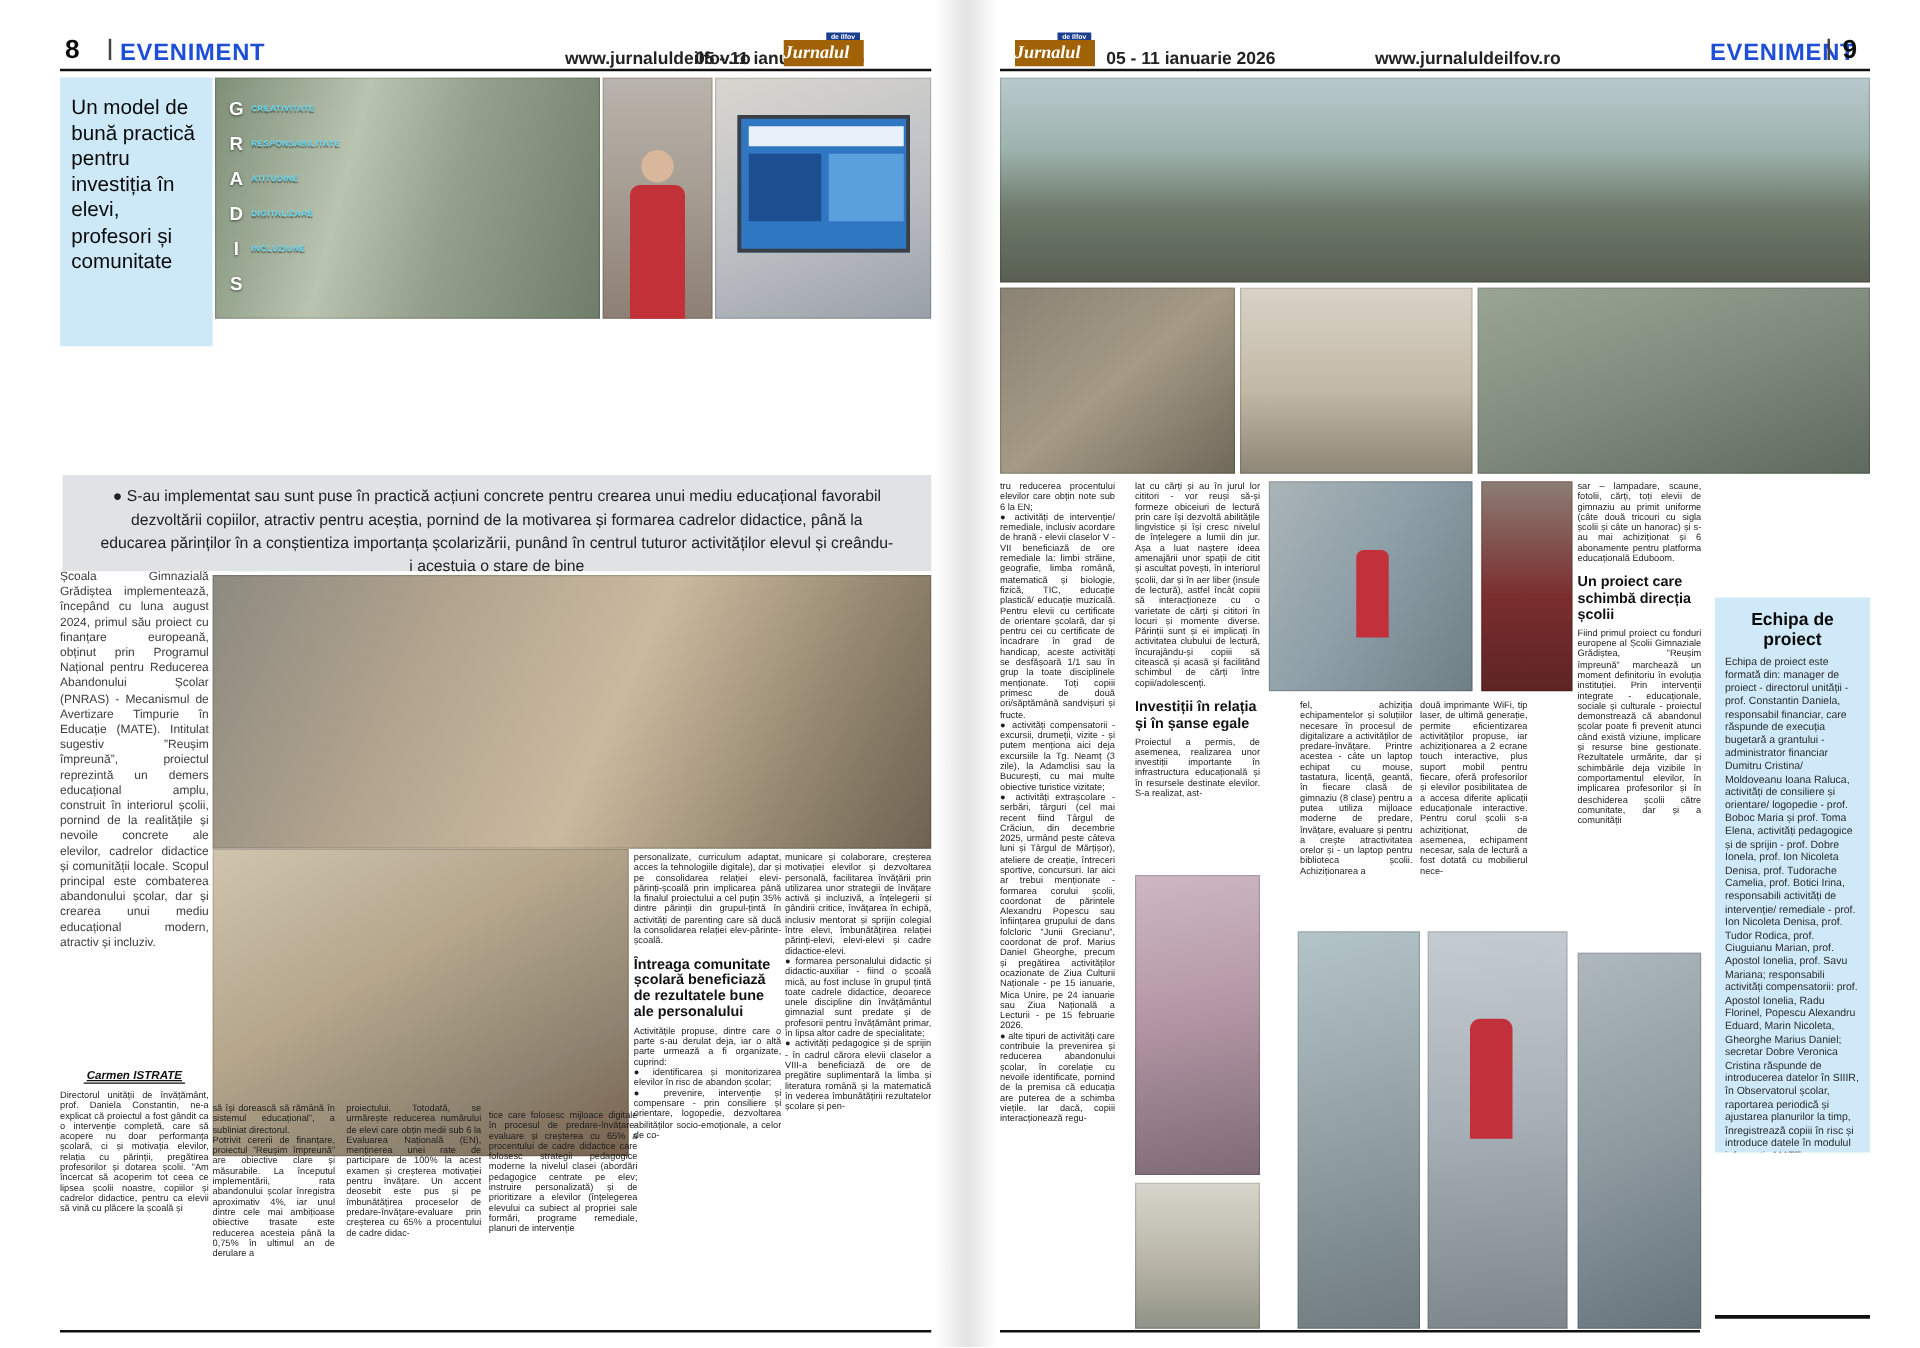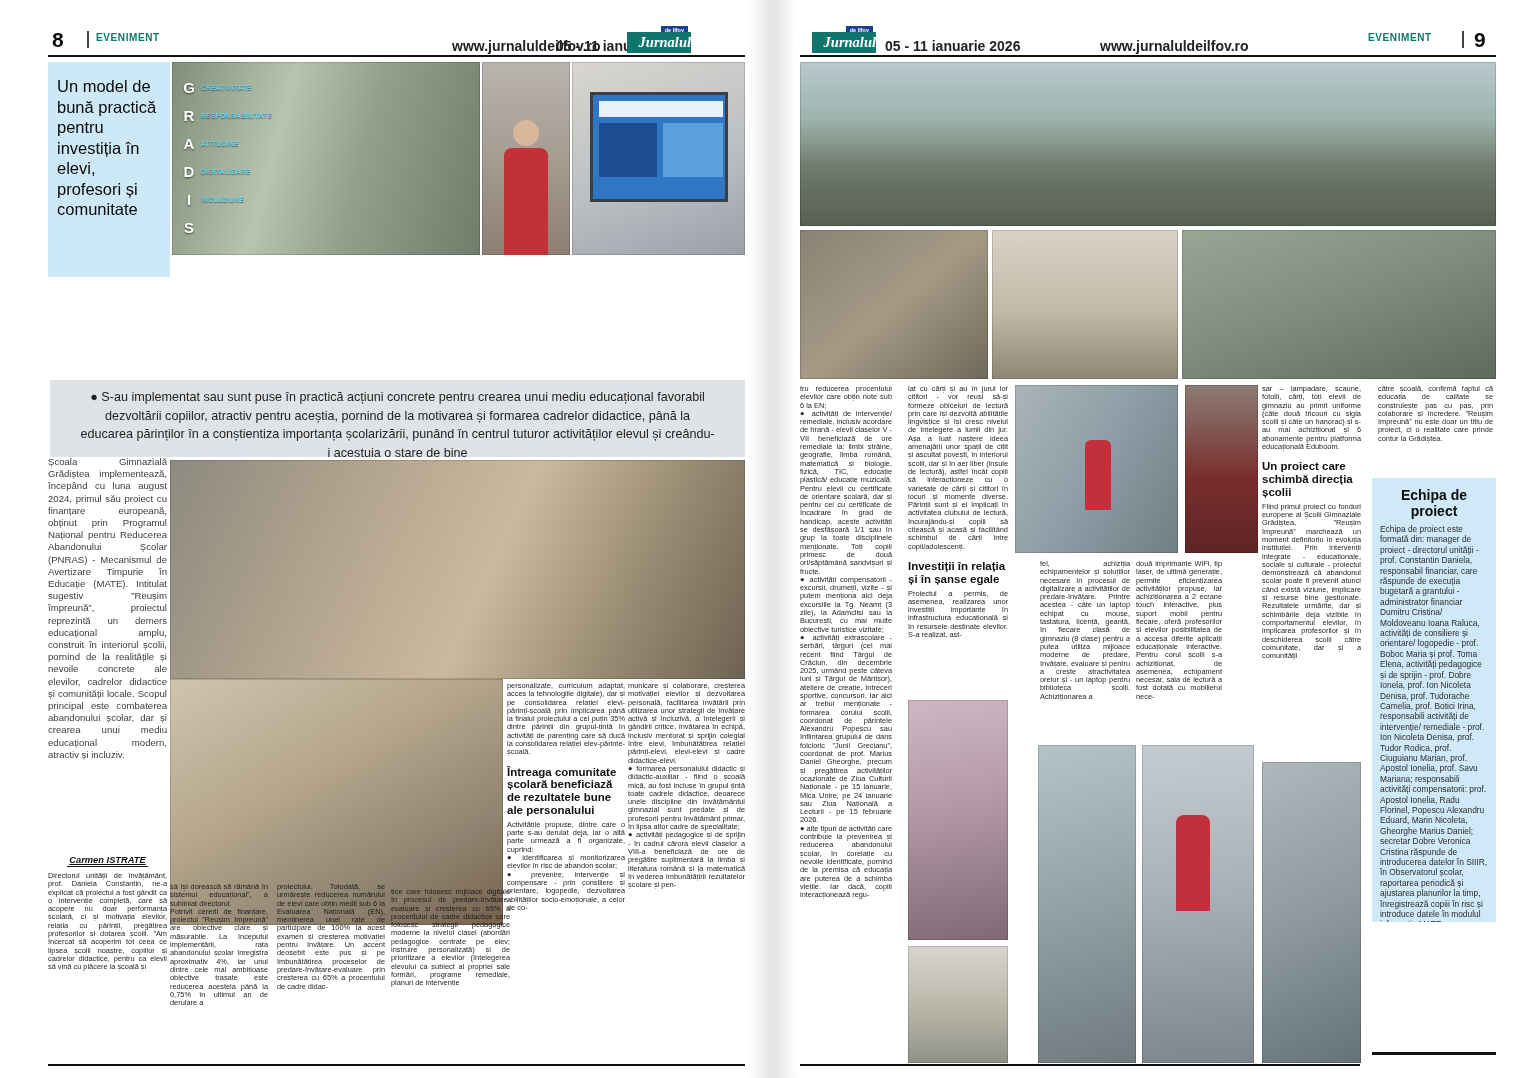--- a/index.html
+++ b/index.html
@@ -1,31 +1,31 @@
 <!DOCTYPE html>
 <html><head>
 <meta charset="utf-8">
 <style>
   html,body{margin:0;padding:0;background:#ffffff;}
   .sheet{position:relative;width:1536px;height:1078px;background:#fff;overflow:hidden;
          font-family:"Liberation Sans",sans-serif;color:#1c1c1c;}
   .abs{position:absolute;box-sizing:border-box;}
   
   .pgnum{font-size:21px;font-weight:bold;color:#0b0b0b;}
-  .section{font-size:10px;font-weight:bold;color:#0f766e;letter-spacing:.6px;}
+  .section{font-size:19px;font-weight:bold;color:#1d4ed8;letter-spacing:.6px;}
   .hsep{width:1.5px;height:17px;background:#444;}
   .hsmall{font-size:14px;font-weight:bold;color:#222;}
   .hdr-rule{background:#111;height:1.5px;}
   
   .logo{width:64px;height:27px;}
   .logo-top{position:absolute;top:0;right:3px;height:8px;line-height:8px;background:#1b3f8f;color:#fff;
             font-size:5.5px;font-weight:bold;padding:0 4px;}
-  .logo-main{position:absolute;left:0;right:0;top:6px;bottom:0;background:#0f766e;color:#fff;
+  .logo-main{position:absolute;left:0;right:0;top:6px;bottom:0;background:#a16207;color:#fff;
              font-family:"Liberation Serif",serif;font-style:italic;font-weight:bold;font-size:14.5px;
-             text-align:right;line-height:21px;}
+             text-align:left;line-height:21px;}
   
   .teaser{background:#cde8f7;font-size:16.5px;line-height:20.5px;color:#0a0a0a;padding:14px 7px 0 9px;}
   .deck{background:#e0e3e5;font-size:12.6px;line-height:18.5px;text-align:center;color:#222;padding:8px 30px;}
   .team{background:#cfe9f8;padding:9px 8px;}
   .team-title{font-size:14px;font-weight:bold;color:#0b0b0b;text-align:center;margin:0 0 5px 0;}
   .team-body{font-size:8.4px;line-height:10.4px;color:#2b2b2b;}
   
   .headline-wrap{text-align:center;}
   .hl{font-weight:bold;color:#0a0a0a;font-size:42px;line-height:50px;letter-spacing:-1.5px;white-space:nowrap;
       transform:scale(.82,1.26);transform-origin:50% 0;}
@@ -166,21 +166,20 @@
 
   <div class="abs body-col" style="left:1040px;top:560px;width:90px;height:172px;">fel, achiziția echipamentelor și soluțiilor necesare în procesul de digitalizare a activităților de predare-învățare. Printre acestea - câte un laptop echipat cu mouse, tastatura, licență, geantă, în fiecare clasă de gimnaziu (8 clase) pentru a putea utiliza mijloace moderne de predare, învățare, evaluare și pentru a crește atractivitatea orelor și - un laptop pentru biblioteca școlii. Achiziționarea a</div>
   <div class="abs body-col" style="left:1136px;top:560px;width:86px;height:170px;">două imprimante WiFi, tip laser, de ultimă generație, permite eficientizarea activităților propuse, iar achiziționarea a 2 ecrane touch interactive, plus suport mobil pentru fiecare, oferă profesorilor și elevilor posibilitatea de a accesa diferite aplicații educaționale interactive. Pentru corul școlii s-a achiziționat, de asemenea, echipament necesar, sala de lectură a fost dotată cu mobilierul nece-</div>
 
   <div class="abs stack" style="left:1262px;top:385px;width:99px;height:370px;overflow:hidden;">
     <p class="body-col" style="height:auto;">sar – lampadare, scaune, fotolii, cărți, toți elevii de gimnaziu au primit uniforme (câte două tricouri cu sigla școlii și câte un hanorac) și s-au mai achiziționat și 6 abonamente pentru platforma educațională Eduboom.</p>
     <div class="subhead">Un proiect care schimbă direcția școlii</div>
     <p class="body-col" style="height:auto;">Fiind primul proiect cu fonduri europene al Școlii Gimnaziale Grădiștea, ”Reușim împreună” marchează un moment definitoriu în evoluția instituției. Prin intervenții integrate - educaționale, sociale și culturale - proiectul demonstrează că abandonul școlar poate fi prevenit atunci când există viziune, implicare și resurse bine gestionate. Rezultatele urmărite, dar și schimbările deja vizibile în comportamentul elevilor, în implicarea profesorilor și în deschiderea școlii către comunitate, dar și a comunității</p>
   </div>
 
-  <div class="abs body-col" style="left:1378px;top:385px;width:115px;height:88px;">către școală, confirmă faptul că educația de calitate se construiește pas cu pas, prin colaborare și încredere. ”Reușim împreună” nu este doar un titlu de proiect, ci o realitate care prinde contur la Grădiștea.</div>
 
   <div class="abs team" style="left:1372px;top:478px;width:124px;height:444px;overflow:hidden;">
     <div class="team-title">Echipa de proiect</div>
     <div class="team-body">Echipa de proiect este formată din: manager de proiect - directorul unității - prof. Constantin Daniela, responsabil financiar, care răspunde de execuția bugetară a grantului - administrator financiar Dumitru Cristina/ Moldoveanu Ioana Raluca, activități de consiliere și orientare/ logopedie - prof. Boboc Maria și prof. Toma Elena, activități pedagogice și de sprijin - prof. Dobre Ionela, prof. Ion Nicoleta Denisa, prof. Tudorache Camelia, prof. Botici Irina, responsabili activități de intervenție/ remediale - prof. Ion Nicoleta Denisa, prof. Tudor Rodica, prof. Ciuguianu Marian, prof. Apostol Ionelia, prof. Savu Mariana; responsabili activități compensatorii: prof. Apostol Ionelia, Radu Florinel, Popescu Alexandru Eduard, Marin Nicoleta, Gheorghe Marius Daniel; secretar Dobre Veronica Cristina răspunde de introducerea datelor în SIIIR, în Observatorul școlar, raportarea periodică și ajustarea planurilor la timp, înregistrează copiii în risc și introduce datele în modulul informatic MATE, responsabil achiziții produse și servicii - prof. Preda Rozalia, responsabil formare continuă - răspunde de activități de formare pentru cadrele didactice, desfășoară activități de tip after/ before, activități compensatorii și alte tipuri de activități - prof. Apostol Ionelia.</div>
   </div>
   <div class="abs brule" style="left:1372px;top:1052px;width:124px;height:2.5px;"></div>
 
   <div class="abs ph ph-frame" style="left:908px;top:700px;width:100px;height:240px;background:linear-gradient(170deg,#cdb8c2 0%,#b497a6 45%,#7e6a74 100%);"></div>
   <div class="abs ph ph-frame" style="left:908px;top:946px;width:100px;height:117px;background:linear-gradient(180deg,#d8d5cc 0%,#b8b5a8 55%,#8f9286 100%);"></div>
   <div class="abs ph ph-frame" style="left:1038px;top:745px;width:98px;height:318px;background:linear-gradient(165deg,#b3c4c8 0%,#9aa8ac 40%,#6f7b7e 100%);"></div>

